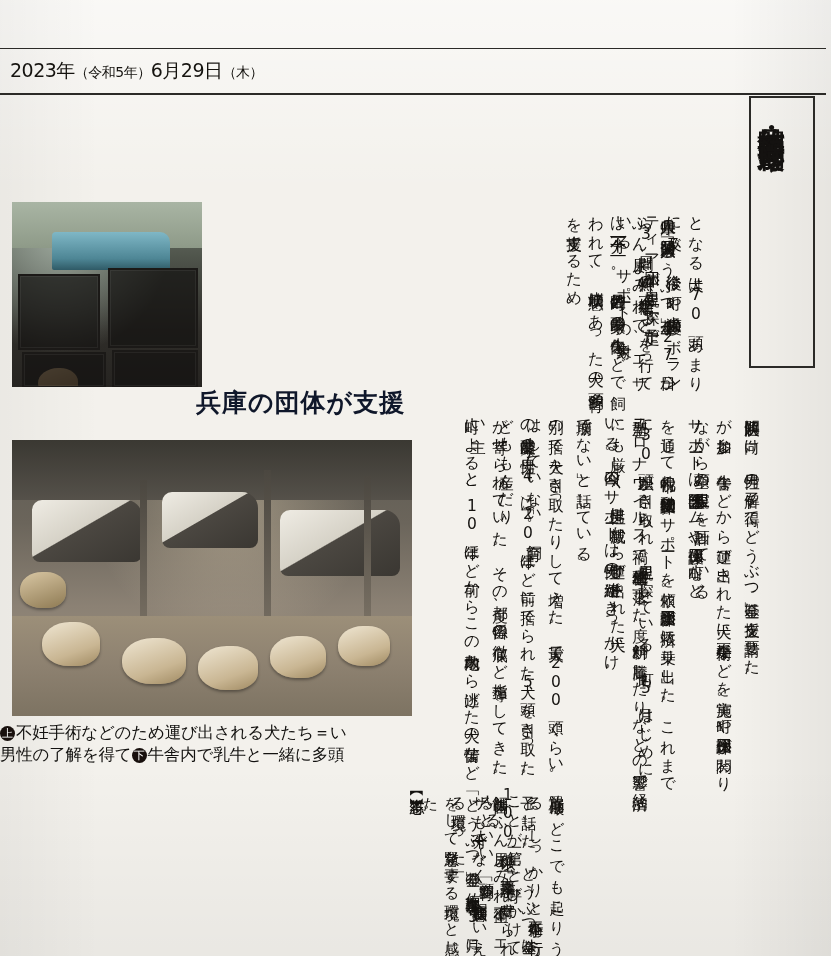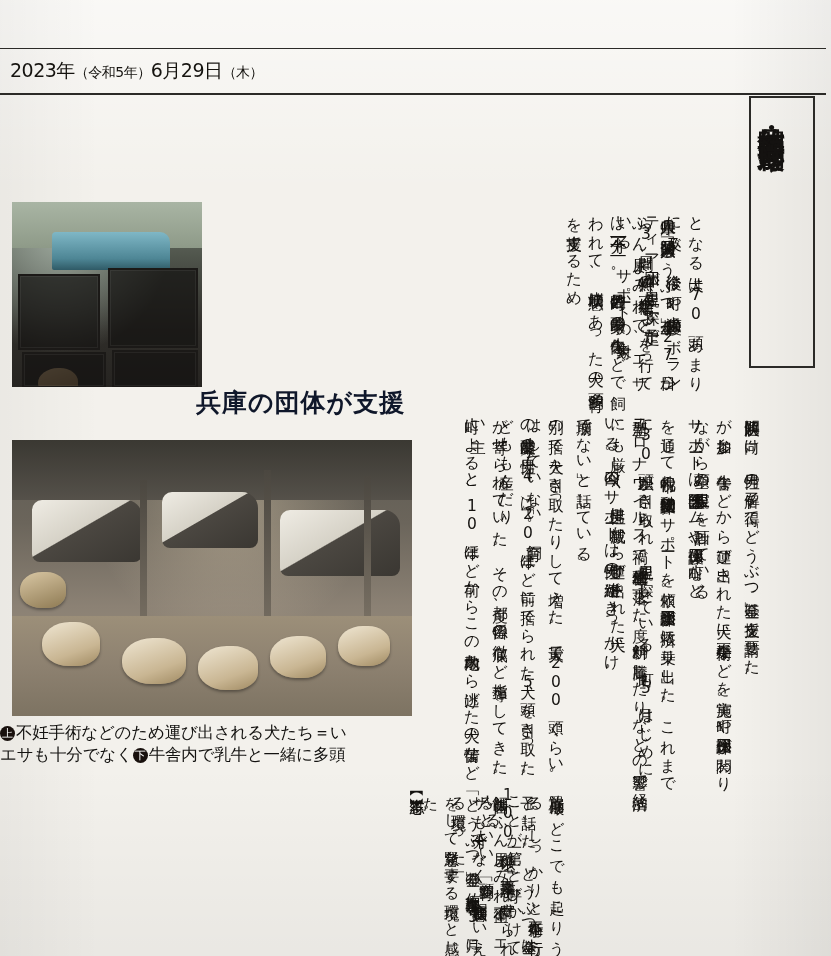--- a/index.html
+++ b/index.html
@@ -291,21 +291,21 @@
     <div class="pup u6"></div>
     <div class="pup u1"></div>
     <div class="pup u2"></div>
     <div class="pup u3"></div>
     <div class="pup u4"></div>
     <div class="pup u5"></div>
   </div>
 
   <div class="caption">
     <span class="marker">上</span><span>不妊手術などのため運び出される犬たち＝い</span><br>
-    <span>エサも十分でなく</span><span class="marker">下</span><span>牛舎内で乳牛と一緒に多頭</span><br>
+    <span>男性の了解を得て</span><span class="marker">下</span><span>牛舎内で乳牛と一緒に多頭</span><br>
   </div>
 
   <div class="vcol lead c4">ふん尿まみれで、エサは不十分――。佐呂間町の酪農家の牛舎内などで飼われて、崩壊状態にあった犬の多頭飼育を支援するため、</div>
   <div class="vcol lead c3">兵庫県の公益財団法人「どうぶつ基金」が27日から3日間、無料の不妊手術などを行っている。サポートの対象</div>
   <div class="vcol lead c2">となる犬は70頭あまりに及ぶ。今後は町や犬猫保護のボランティア団体が里親を探す予定だ。</div>
 
   <div class="vcol mbody c5">町によると、10年ほど前からこの敷地内から逃げた犬の苦情など</div>
   <div class="vcol mbody c4">が寄せられていた。その都度、係留の徹底など指導をしてきた。飼い主</div>
   <div class="vcol mbody c3">の酪農業の男性（74）は「20年ほど前に捨てられた犬5頭を引き取った。子どもも産んだり、</div>
   <div class="vcol mbody c2">別の捨て犬を引き取ったりして増えた。最大で200頭ぐらい。放置はしていない。飼育</div>

